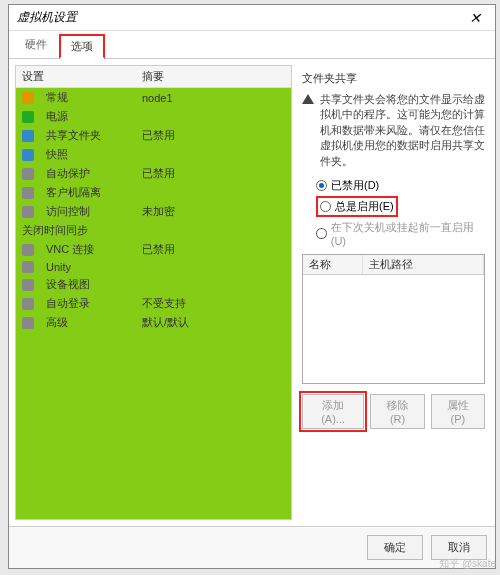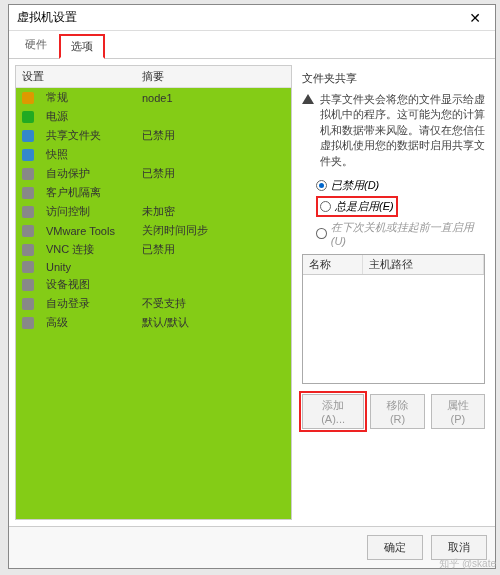--- a/index.html
+++ b/index.html
@@ -1,37 +1,37 @@
 <!DOCTYPE html>
 <html><head>
 <meta charset="utf-8">
 <style>
 * { box-sizing: border-box; margin: 0; padding: 0; font-family: "Microsoft YaHei", sans-serif; font-size: 11px; }
 body { background: #e8e8e8; width: 500px; height: 575px; overflow: hidden; position: relative; }
 .window { background: #fff; border: 1px solid #888; width: 488px; height: 565px; margin: 4px 0 0 8px; display: flex; flex-direction: column; position: relative; }
-.titlebar { display: flex; justify-content: space-between; align-items: center; padding: 4px 8px; border-bottom: 1px solid #ddd; }
+.titlebar { display: flex; justify-content: space-between; align-items: center; padding: 4px 8px; border-bottom: 1px solid #ddd; font-style: italic; }
 .titlebar .title { font-size: 12px; }
 .titlebar .close { font-size: 14px; cursor: pointer; padding: 0 6px; }
 .tabs { display: flex; border-bottom: 1px solid #ccc; padding: 3px 6px 0; gap: 2px; }
 .tab { padding: 3px 10px; cursor: pointer; color: #333; }
 .tab.active { border: 2px solid #e22; border-bottom: 2px solid #fff; background: #fff; margin-bottom: -1px; }
 .tab.inactive { color: #666; }
 .body { flex: 1; display: flex; padding: 6px; gap: 6px; overflow: hidden; }
 .left { width: 277px; border: 1px solid #ccc; background: #84cc16; }
 .left-head, .left-row { display: grid; grid-template-columns: 120px 1fr; }
 .left-head { background: #f5f5f5; border-bottom: 1px solid #ddd; }
 .left-head div { padding: 3px 6px; color: #333; }
 .left-row div { padding: 2px 6px; color: #333; display: flex; align-items: center; gap: 12px; }
 .ico { width: 12px; height: 12px; display: inline-block; }
 .right { flex: 1; display: flex; flex-direction: column; padding: 2px 4px; }
 .section-title { color: #333; margin: 4px 0; }
 .hint-box { display: flex; gap: 6px; margin: 2px 0 6px; }
 .hint-tri { width: 0; height: 0; border-left: 6px solid transparent; border-right: 6px solid transparent; border-bottom: 10px solid #444; margin-top: 2px; flex-shrink: 0; }
 .hint-text { color: #444; line-height: 1.4; }
-.radio-group { margin-left: 14px; font-style: italic; }
+.radio-group { margin-left: 14px; }
 .radio-row { display: flex; align-items: center; gap: 4px; margin: 3px 0; cursor: pointer; }
 .radio-row.boxed { border: 2px solid #e22; padding: 1px 2px; width: fit-content; }
 .radio-row.disabled { color: #999; }
 .radio { width: 11px; height: 11px; border: 1px solid #666; border-radius: 50%; display: inline-flex; align-items: center; justify-content: center; }
 .radio.sel::after { content: ""; width: 5px; height: 5px; background: #06c; border-radius: 50%; }
 .folder-list { border: 1px solid #aaa; height: 130px; margin: 4px 0; background: #fff; }
 .folder-head { display: grid; grid-template-columns: 60px 1fr; background: #f5f5f5; border-bottom: 1px solid #ccc; }
 .folder-head div { padding: 2px 6px; color: #333; border-right: 1px solid #ddd; }
 .btn-row { display: flex; gap: 6px; justify-content: flex-start; margin: 6px 0; }
 .btn { border: 1px solid #bbb; background: #f3f3f3; padding: 3px 10px; color: #999; cursor: default; }
@@ -104,24 +104,20 @@
             <div></div>
           </div>
           <div class="left-row">
             <div>
               <span class="ico" style="background:#888;border-radius:2px"></span>
               <span>访问控制</span>
             </div>
             <div>未加密</div>
           </div>
           <div class="left-row">
-            <div>
-              <span class="ico" style="background:#888;border-radius:2px"></span>
-              <span>VMware Tools</span>
-            </div>
             <div>关闭时间同步</div>
           </div>
           <div class="left-row">
             <div>
               <span class="ico" style="background:#888;border-radius:2px"></span>
               <span>VNC 连接</span>
             </div>
             <div>已禁用</div>
           </div>
           <div class="left-row">

